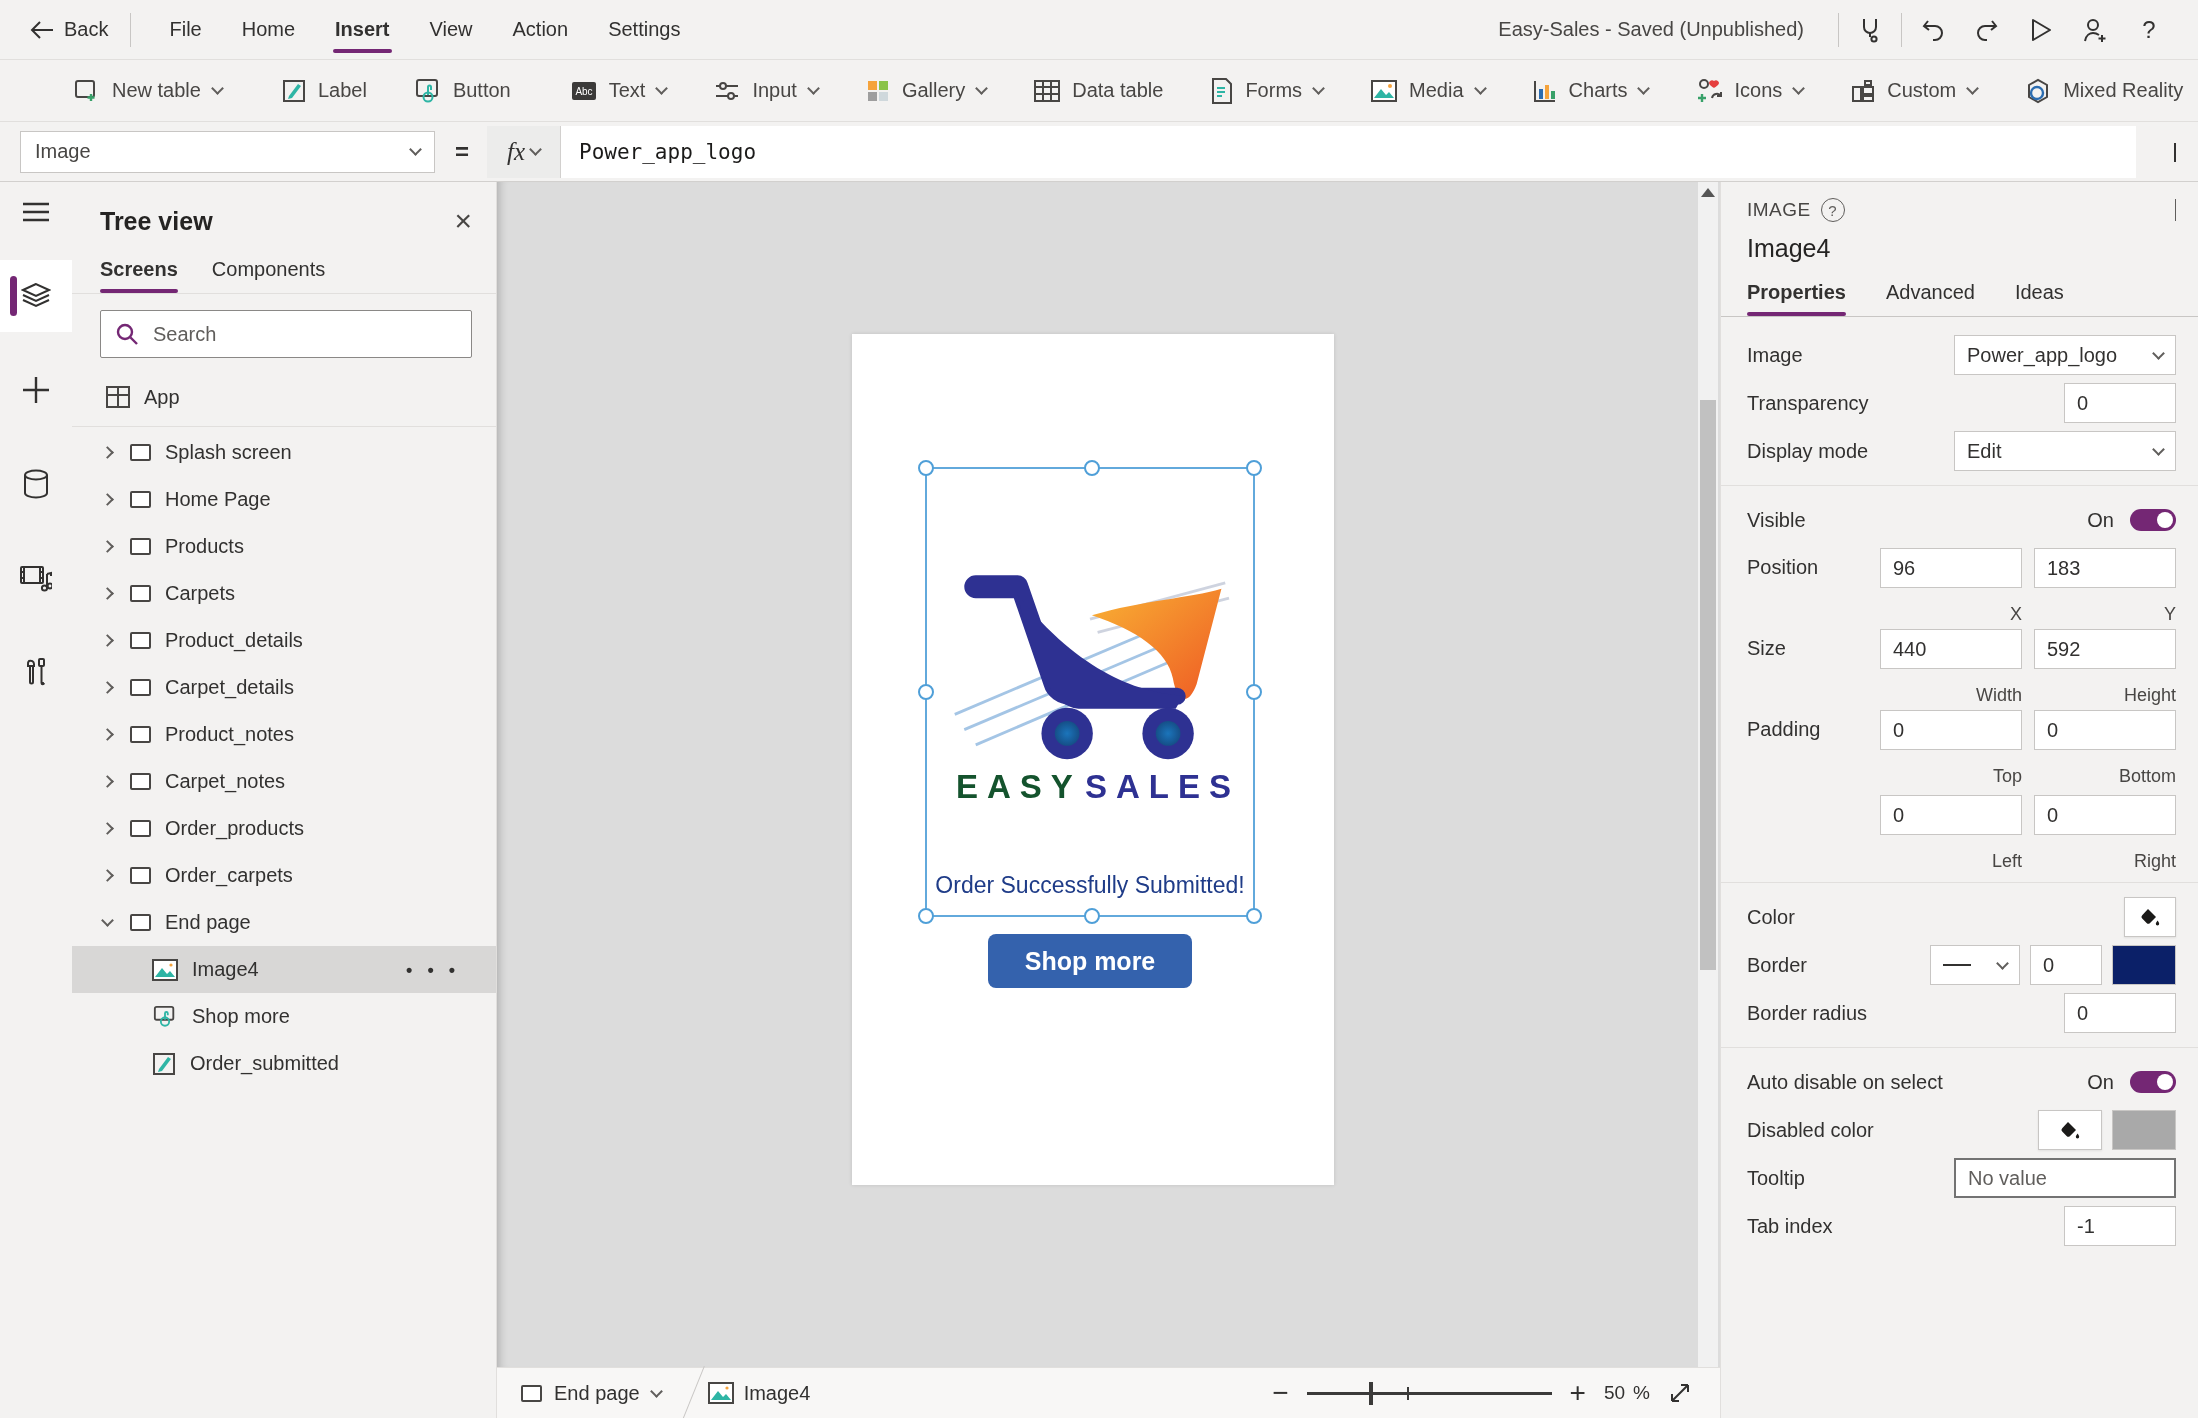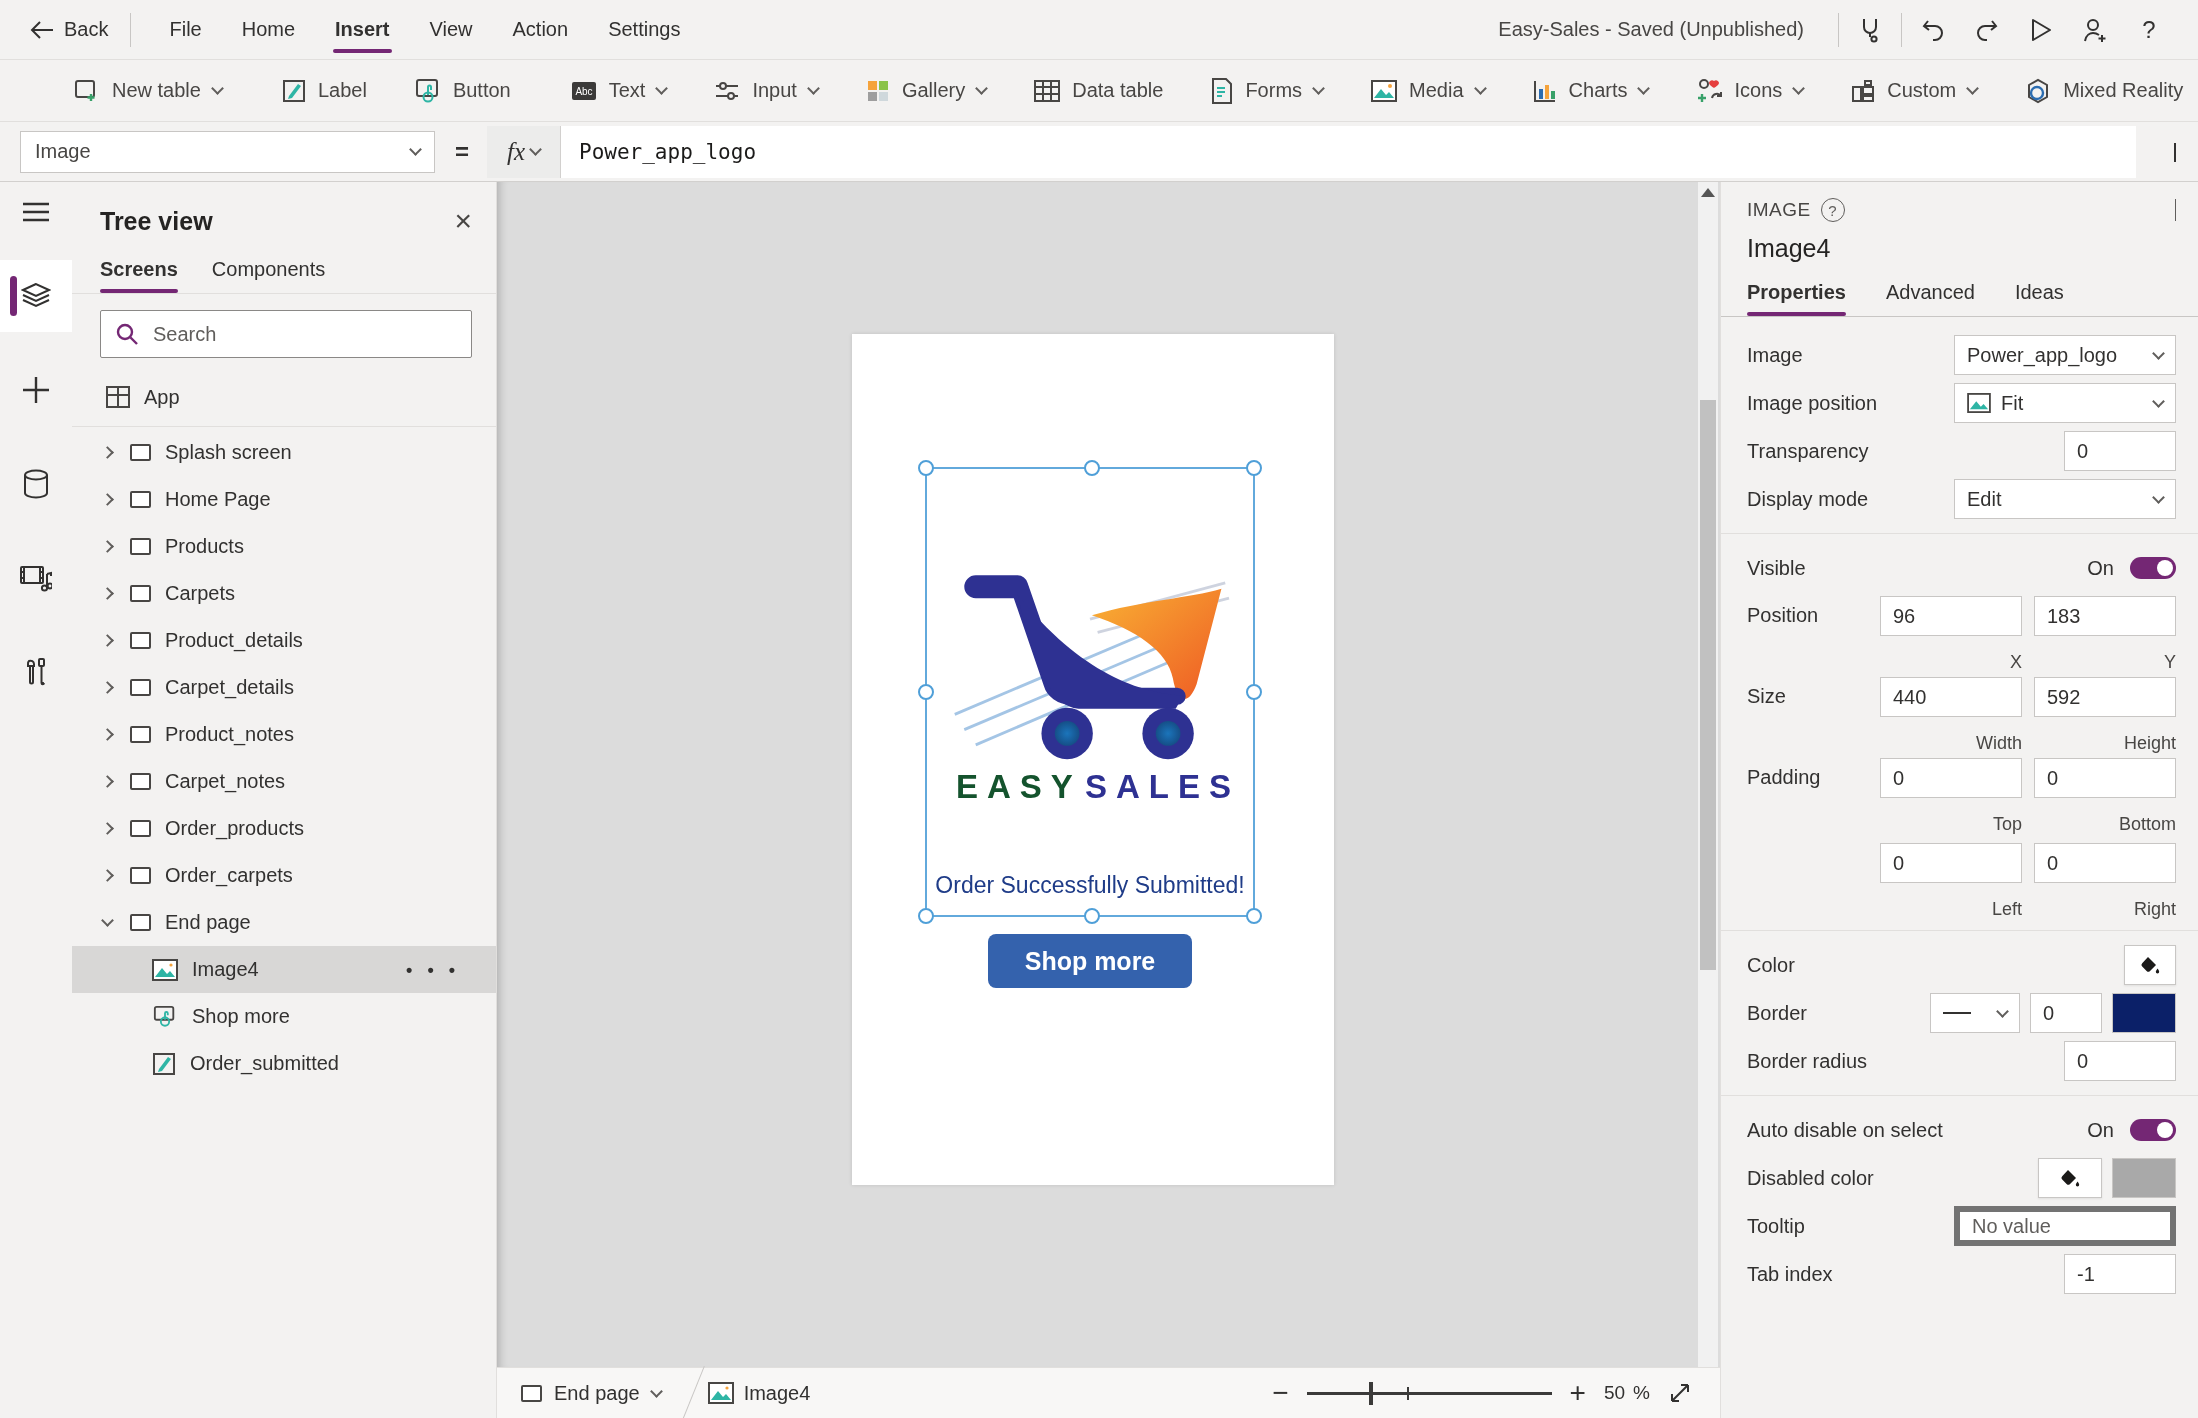--- a/index.html
+++ b/index.html
@@ -125,21 +125,21 @@
   .in140 { width:142px; }
   .hr { height:1px; background:#e1dfdd; margin:10px -22px 10px -26px; }
   .toggle-wrap { display:flex; align-items:center; gap:16px; margin-left:auto; }
   .toggle { width:46px; height:22px; border-radius:12px; background:#742774; position:relative; cursor:pointer; }
   .toggle::after { content:""; position:absolute; right:3px; top:3px; width:16px; height:16px; border-radius:50%; background:#fff; }
   .bucket-btn { width:52px; height:40px; background:#fff; border:1px solid #c8c6c4; display:flex; align-items:center; justify-content:center; cursor:pointer; box-shadow:0 1px 2px rgba(0,0,0,.08); }
   .swatch { width:64px; height:40px; border:1px solid #c8c6c4; cursor:pointer; }
   .dd88 { width:90px; }
   .in70 { width:72px; }
   .linesw { width:28px; height:2px; background:#323130; }
-  .tooltip-in { width:222px; height:40px; background:#fff; border:6px solid #737373; display:flex; align-items:center; padding:0 12px; font-size:20px; color:#605e5c; }
+  .tooltip-in { width:222px; height:40px; background:#fff; border:2px solid #737373; display:flex; align-items:center; padding:0 12px; font-size:20px; color:#605e5c; }
 
   svg { flex:none; display:block; }
 </style>
 </head>
 <body>
 
 <div class="topbar">
   <div class="back">
     <svg width="24" height="18" viewBox="0 0 24 18">
         <path d="M10 1 2 9l8 8M2 9h21" stroke="#323130" stroke-width="2" fill="none"></path>
@@ -612,31 +612,20 @@
   <div style="height:14px"></div>
 
   <div class="prow">
     <span class="lbl">Image</span>
     <div class="dd dd220">
       <span>Power_app_logo</span>
       <span class="chev-d"></span>
     </div>
   </div>
   <div class="prow">
-    <span class="lbl">Image position</span>
-    <div class="dd dd220">
-      <svg width="24" height="20" viewBox="0 0 26 22">
-          <rect x="1" y="1" width="24" height="20" fill="#fff" stroke="#484644" stroke-width="2"></rect>
-          <path d="M3 18l7-9 5 6 3-3 5 6z" fill="#2eb5a5"></path>
-        </svg>
-      <span>Fit</span>
-      <span class="chev-d"></span>
-    </div>
-  </div>
-  <div class="prow">
     <span class="lbl">Transparency</span>
     <div class="num num110">0</div>
   </div>
   <div class="prow">
     <span class="lbl">Display mode</span>
     <div class="dd dd220">
       <span>Edit</span>
       <span class="chev-d"></span>
     </div>
   </div>

